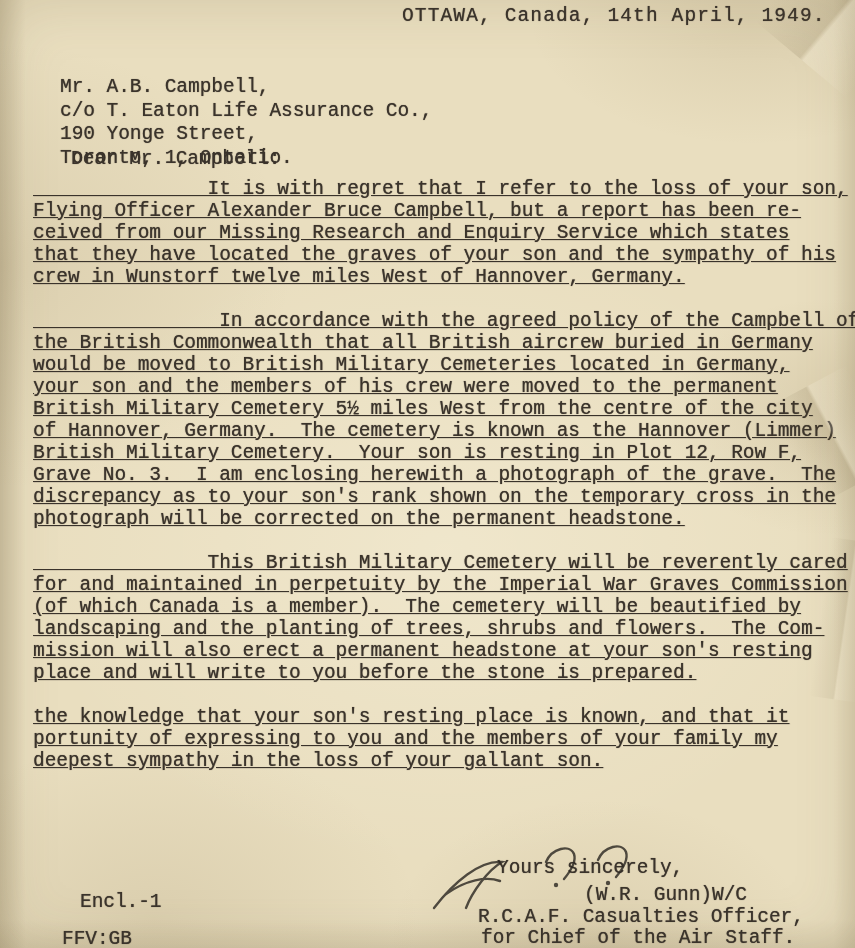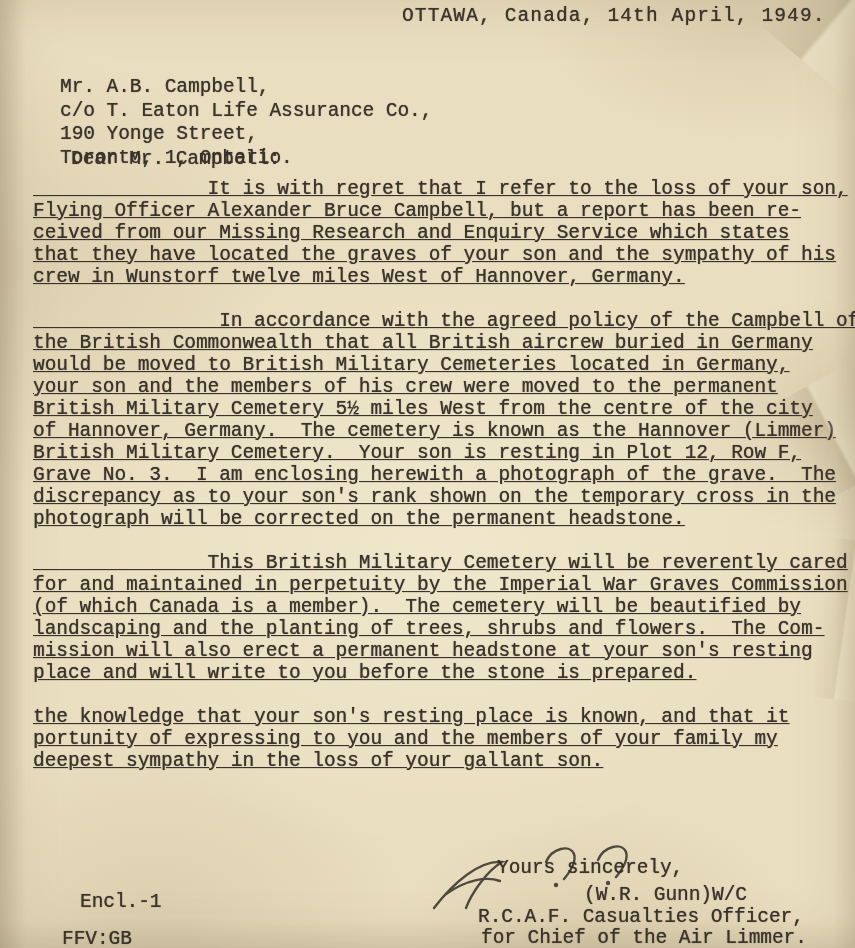--- a/index.html
+++ b/index.html
@@ -111,21 +111,21 @@
       <path d="M170 24 C 176 10, 194 6, 198 16 C 201 25, 193 35, 188 41"></path>
     </g>
     <g fill="#2e2a24" opacity="0.82">
       <circle cx="128" cy="49" r="2.2"></circle>
       <circle cx="180" cy="47" r="2.2"></circle>
     </g>
   </svg>
 
   <div class="ink sig-name">(W.R. Gunn)W/C</div>
   <div class="ink sig-title1">R.C.A.F. Casualties Officer,</div>
-  <div class="ink sig-title2">for Chief of the Air Limmer.</div>
+  <div class="ink sig-title2">for Chief of the Air Staff.</div>
 
   <div class="ink enclosure">Encl.-1</div>
   <div class="ink typist">FFV:GB</div>
 
   <div class="crease crease-top-right"></div>
   <div class="crease crease-right"></div>
   <div class="crease crease-mid-right"></div>
 </div>
 
 </body></html>

